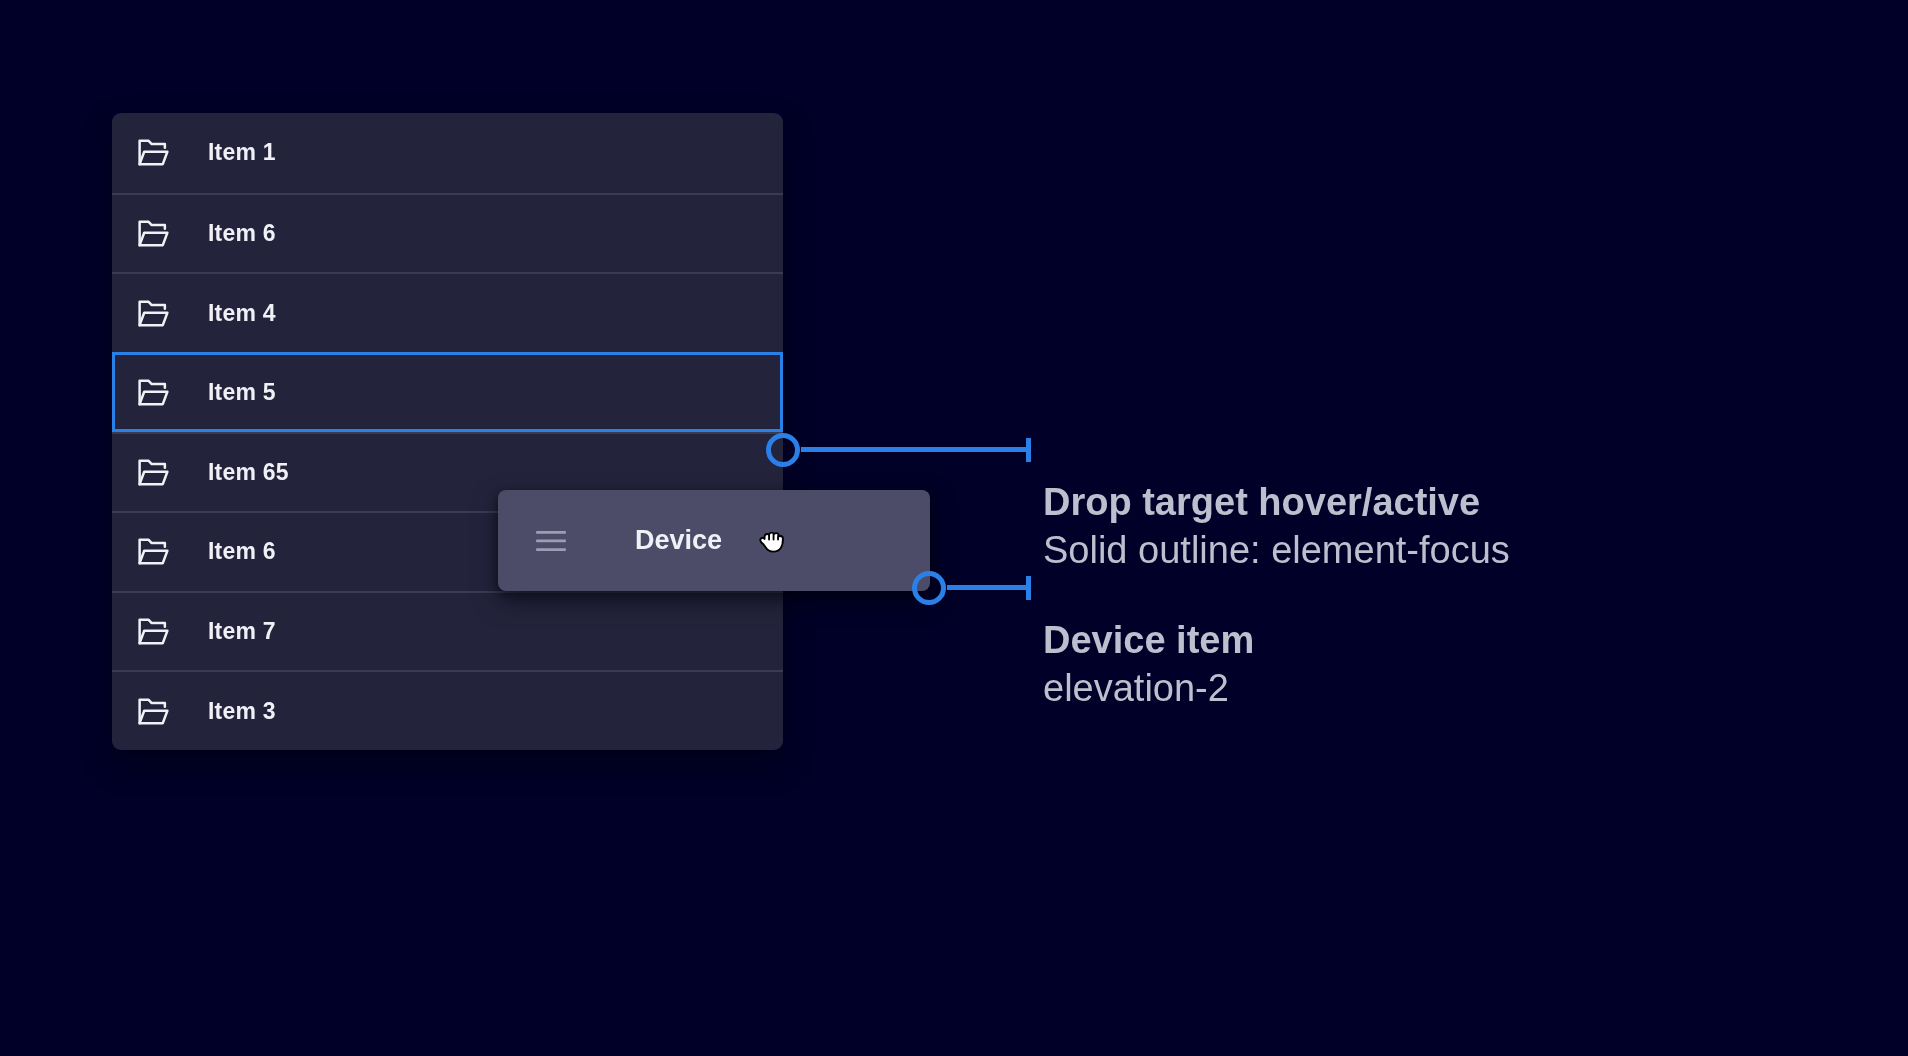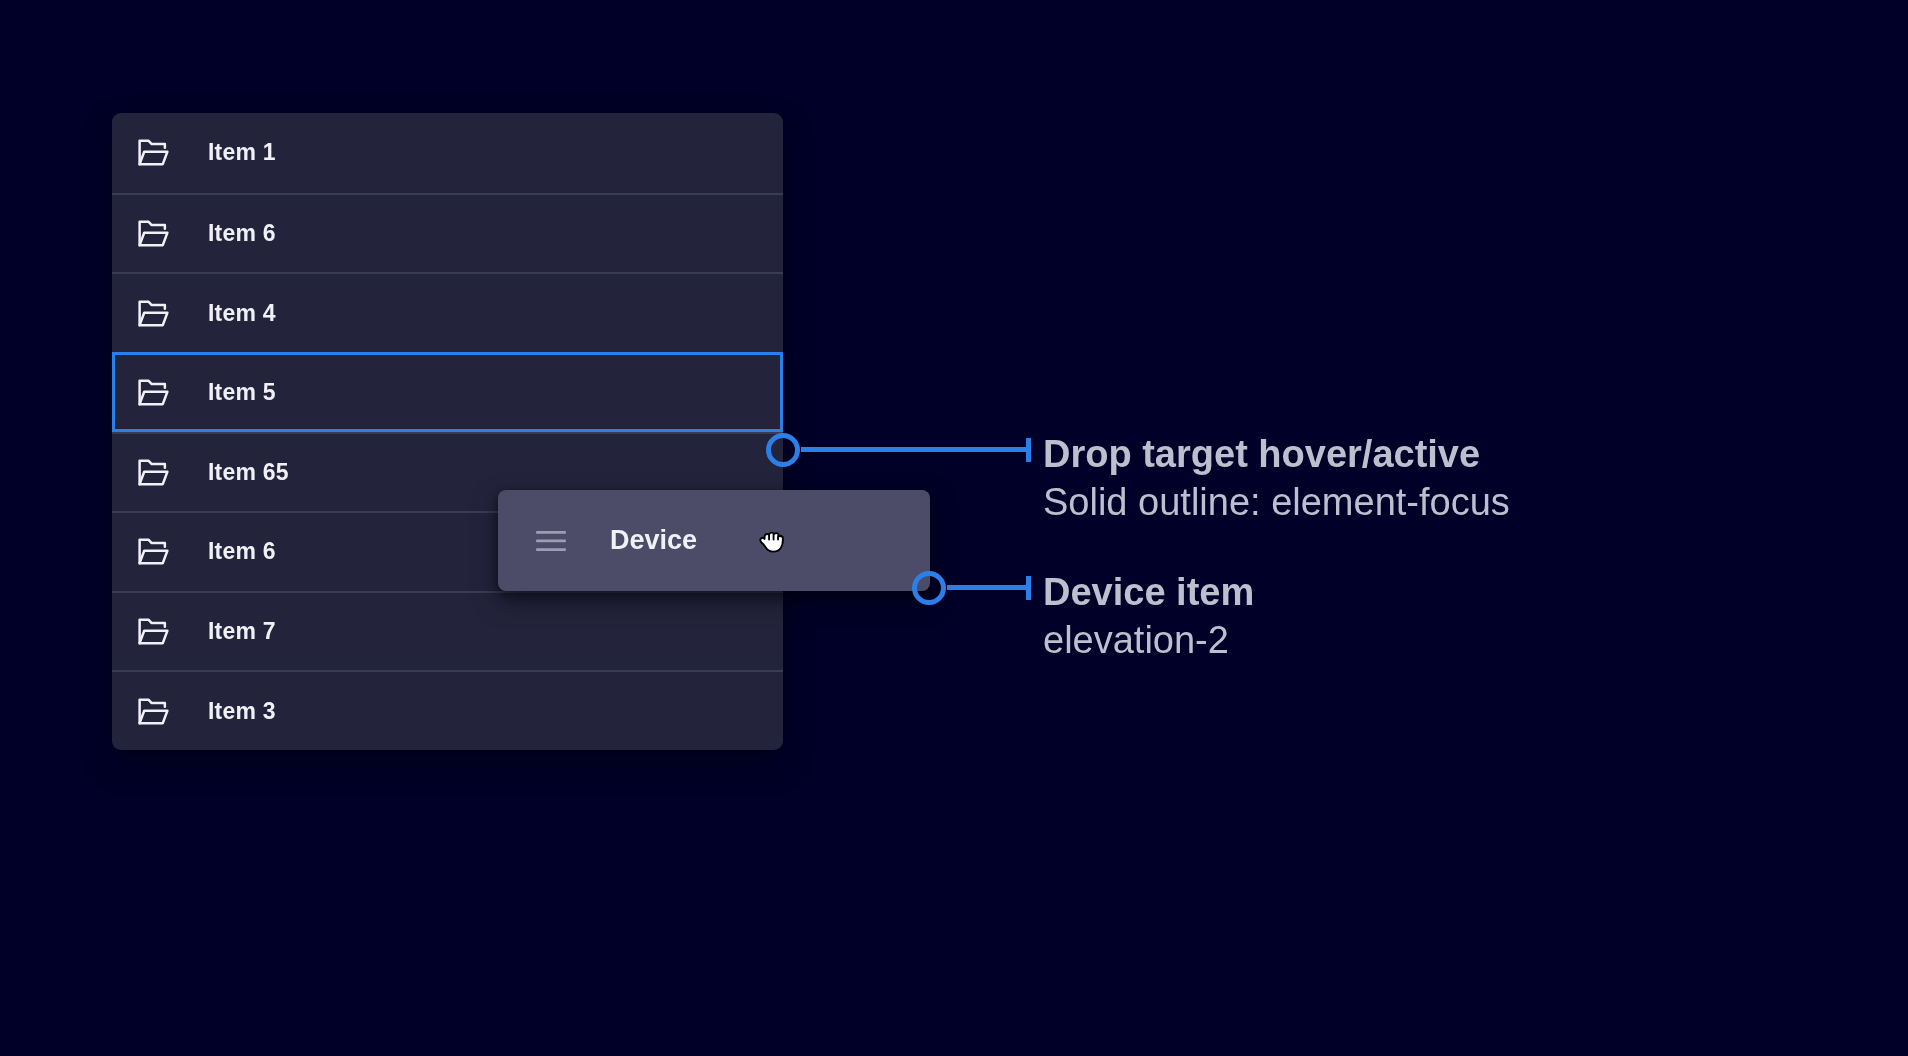--- a/index.html
+++ b/index.html
@@ -56,21 +56,21 @@
   .drag-card{
     position:absolute;left:498px;top:490px;width:432px;height:101px;
     background:var(--card);border-radius:8px;
     display:flex;align-items:center;padding-left:38px;
     box-shadow:0 10px 24px rgba(0,0,10,.5),0 3px 8px rgba(0,0,10,.4);
     z-index:3;
   }
   .drag-handle-icon{width:30px;height:22px;}
   .drag-handle-icon rect{fill:var(--handle-gray);}
   .drag-card-label{
-    margin-left:44px;
+    margin-left:69px;
     font-size:27px;font-weight:700;color:var(--item-text);
   }
   .grab-cursor{
     position:absolute;left:256px;top:34px;width:37px;height:37px;z-index:4;
   }
   .grab-cursor path{
     fill:#ffffff;stroke:#000000;stroke-width:1.4;
     stroke-linejoin:round;stroke-linecap:round;
   }
 
@@ -91,21 +91,21 @@
   }
   .tick-drop{left:1026px;top:438px;}
   .tick-grab{left:1026px;top:576px;}
 
   .annotation{
     position:absolute;left:1043px;z-index:5;color:var(--annotation-text);
     font-size:38px;line-height:48px;
   }
   .annotation-drop{top:430px;}
   .annotation-grab{top:568px;}
-  .annotation-title{font-weight:700;}
+  .annotation-title{font-weight:700;margin-top:48px;}
   .annotation-subtitle{font-weight:400;}
 </style>
 </head>
 <body>
 
 <div class="stage">
 
   <div class="list">
 
     <div class="row">

